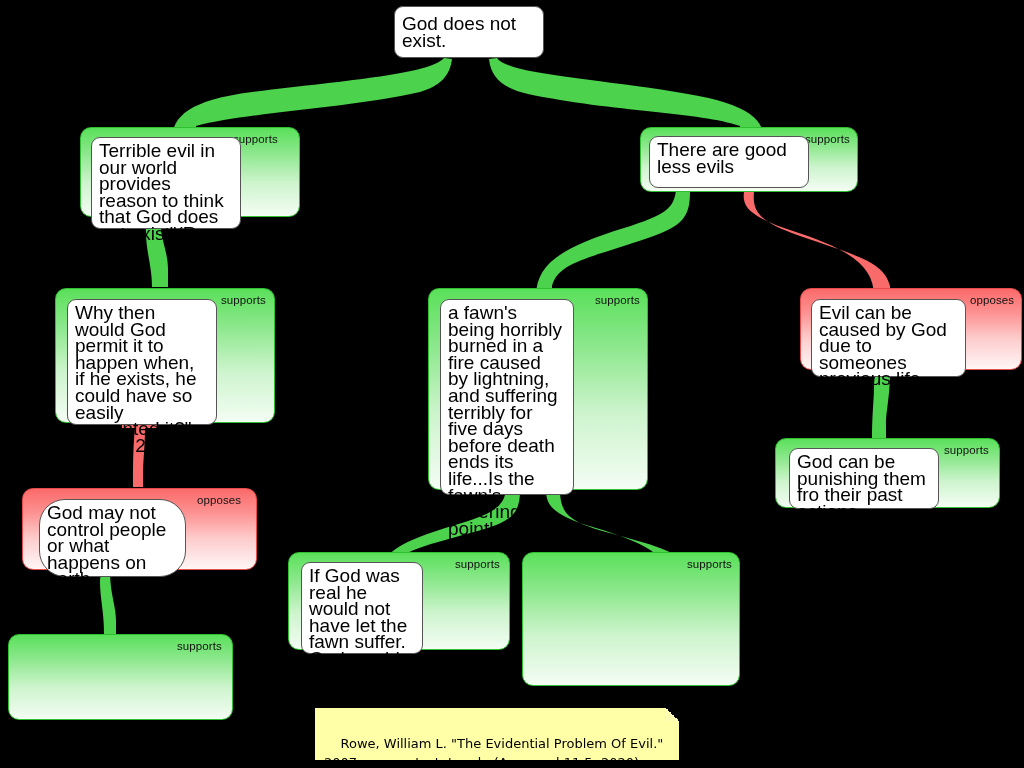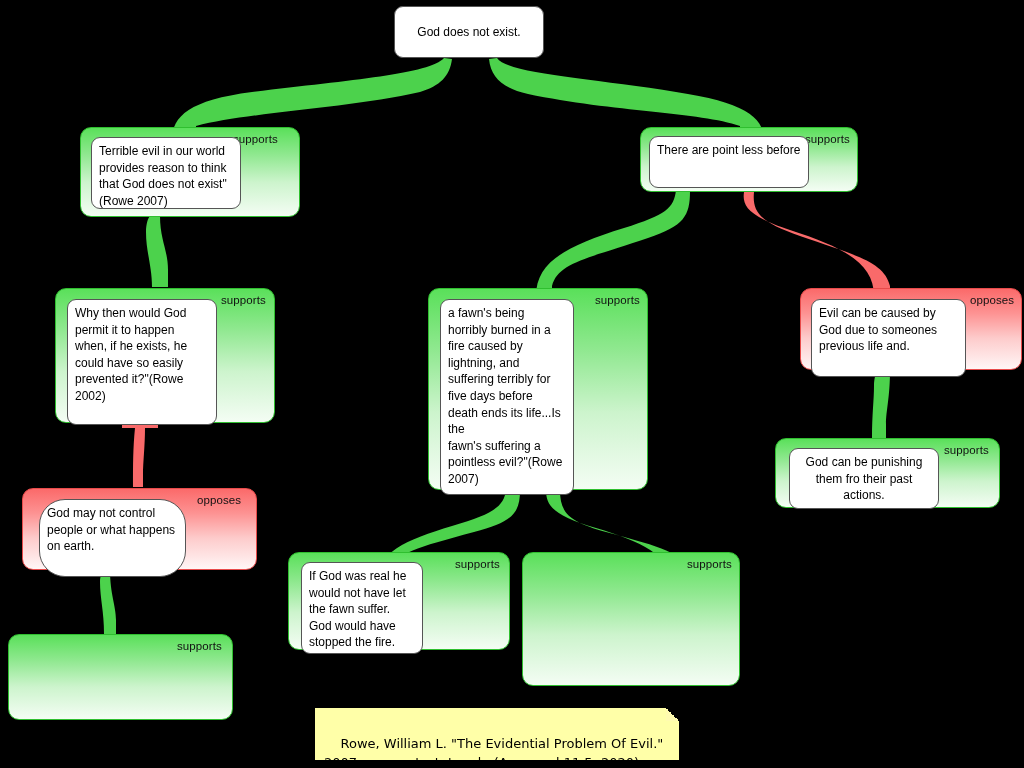--- a/index.html
+++ b/index.html
@@ -12,21 +12,21 @@
   
   .node{position:absolute;border-radius:11px;box-sizing:border-box;}
   .node.support{background:linear-gradient(to bottom,#5ae05a 0%,#8fe88f 30%,#cdf4cd 62%,#f4fdf4 100%);
                 border:1px solid #2fbf2f;}
   .node.oppose{background:linear-gradient(to bottom,#fb6a6a 0%,#fd9292 30%,#fdcccc 62%,#fff6f6 100%);
                border:1px solid #e84a4a;text-decoration:underline;}
   .reltag{position:absolute;top:5px;font-size:11.5px;color:#111;line-height:12px;
           letter-spacing:0.1px;white-space:nowrap;}
   .card{position:absolute;background:#fff;border:1px solid #555;border-radius:9px;
         box-sizing:border-box;padding:5px 7px 4px 7px;
-        font-size:12px;line-height:16.6px;color:#000;white-space:pre-wrap;}
+        font-size:19px;line-height:16.6px;color:#000;white-space:pre-wrap;}
 
   
   .sticky{position:absolute;background:#ffffa8;border:1px solid #000;box-sizing:border-box;
           padding:7px 9px 6px 9px;font-family:"DejaVu Sans",sans-serif;
           font-size:13px;line-height:19px;color:#000;white-space:pre-wrap;}
   .fold{position:absolute;right:0;top:0;width:13px;height:13px;
         background:linear-gradient(225deg,#000 0 50%,#fffbb0 50% 100%);}
 </style>
 </head>
 <body>
@@ -100,26 +100,26 @@
              C670,554 642,542 596,528
              C554,516 546,506 546,490 Z"></path>
   </svg>
 
   <div class="node" style="left:394px;top:6px;width:150px;height:52px;border:1px solid #555;border-radius:10px;background:#fff;">
     <div class="card" style="left:-1px;top:-1px;width:150px;height:52px;display:flex;align-items:center;justify-content:center;">God does not exist.</div>
   </div>
 
   <div class="node support" style="left:80px;top:127px;width:220px;height:90px;">
     <div class="reltag" style="left:152px;">supports</div>
-    <div class="card" style="left:10px;top:9px;width:150px;height:72px;">Terrible evil in our world provides reason to think that God does not exist"(Rowe 2007)</div>
+    <div class="card" style="left:10px;top:9px;width:150px;height:92px;">Terrible evil in our world provides reason to think that God does not exist"(Rowe 2007)</div>
   </div>
 
   <div class="node support" style="left:640px;top:127px;width:218px;height:65px;">
     <div class="reltag" style="left:164px;">supports</div>
-    <div class="card" style="left:8px;top:8px;width:160px;height:52px;">There are point less before</div>
+    <div class="card" style="left:8px;top:8px;width:160px;height:52px;">There are good less evils</div>
   </div>
 
   <div class="node support" style="left:55px;top:288px;width:220px;height:135px;">
     <div class="reltag" style="left:165px;">supports</div>
     <div class="card" style="left:11px;top:10px;width:150px;height:126px;">Why then would God permit it to happen when, if he exists, he could have so easily prevented it?"(Rowe 2002)</div>
   </div>
 
   <div class="node support" style="left:428px;top:288px;width:220px;height:202px;">
     <div class="reltag" style="left:166px;">supports</div>
     <div class="card" style="left:11px;top:10px;width:134px;height:196px;">a fawn's being horribly burned in a fire caused by lightning, and suffering terribly for five days before death ends its life...Is the
@@ -131,21 +131,21 @@
     <div class="card" style="left:10px;top:10px;width:155px;height:78px;">Evil can be caused by God due to someones previous life and.</div>
   </div>
 
   <div class="node oppose" style="left:22px;top:488px;width:235px;height:82px;">
     <div class="reltag" style="left:174px;">opposes</div>
     <div class="card" style="left:16px;top:10px;width:147px;height:78px;border-radius:26px;">God may not control people or what happens on earth.</div>
   </div>
 
   <div class="node support" style="left:775px;top:438px;width:225px;height:70px;">
     <div class="reltag" style="left:168px;">supports</div>
-    <div class="card" style="left:13px;top:9px;width:150px;height:61px;text-align:center;">God can be punishing them fro their past actions.</div>
+    <div class="card" style="left:13px;top:9px;width:150px;height:61px;">God can be punishing them fro their past actions.</div>
   </div>
 
   <div class="node support" style="left:8px;top:634px;width:225px;height:86px;">
     <div class="reltag" style="left:168px;">supports</div>
   </div>
 
   <div class="node support" style="left:288px;top:552px;width:222px;height:98px;">
     <div class="reltag" style="left:166px;">supports</div>
     <div class="card" style="left:12px;top:9px;width:122px;height:92px;">If God was real he would not have let the fawn suffer. God would have stopped the fire.</div>
   </div>

